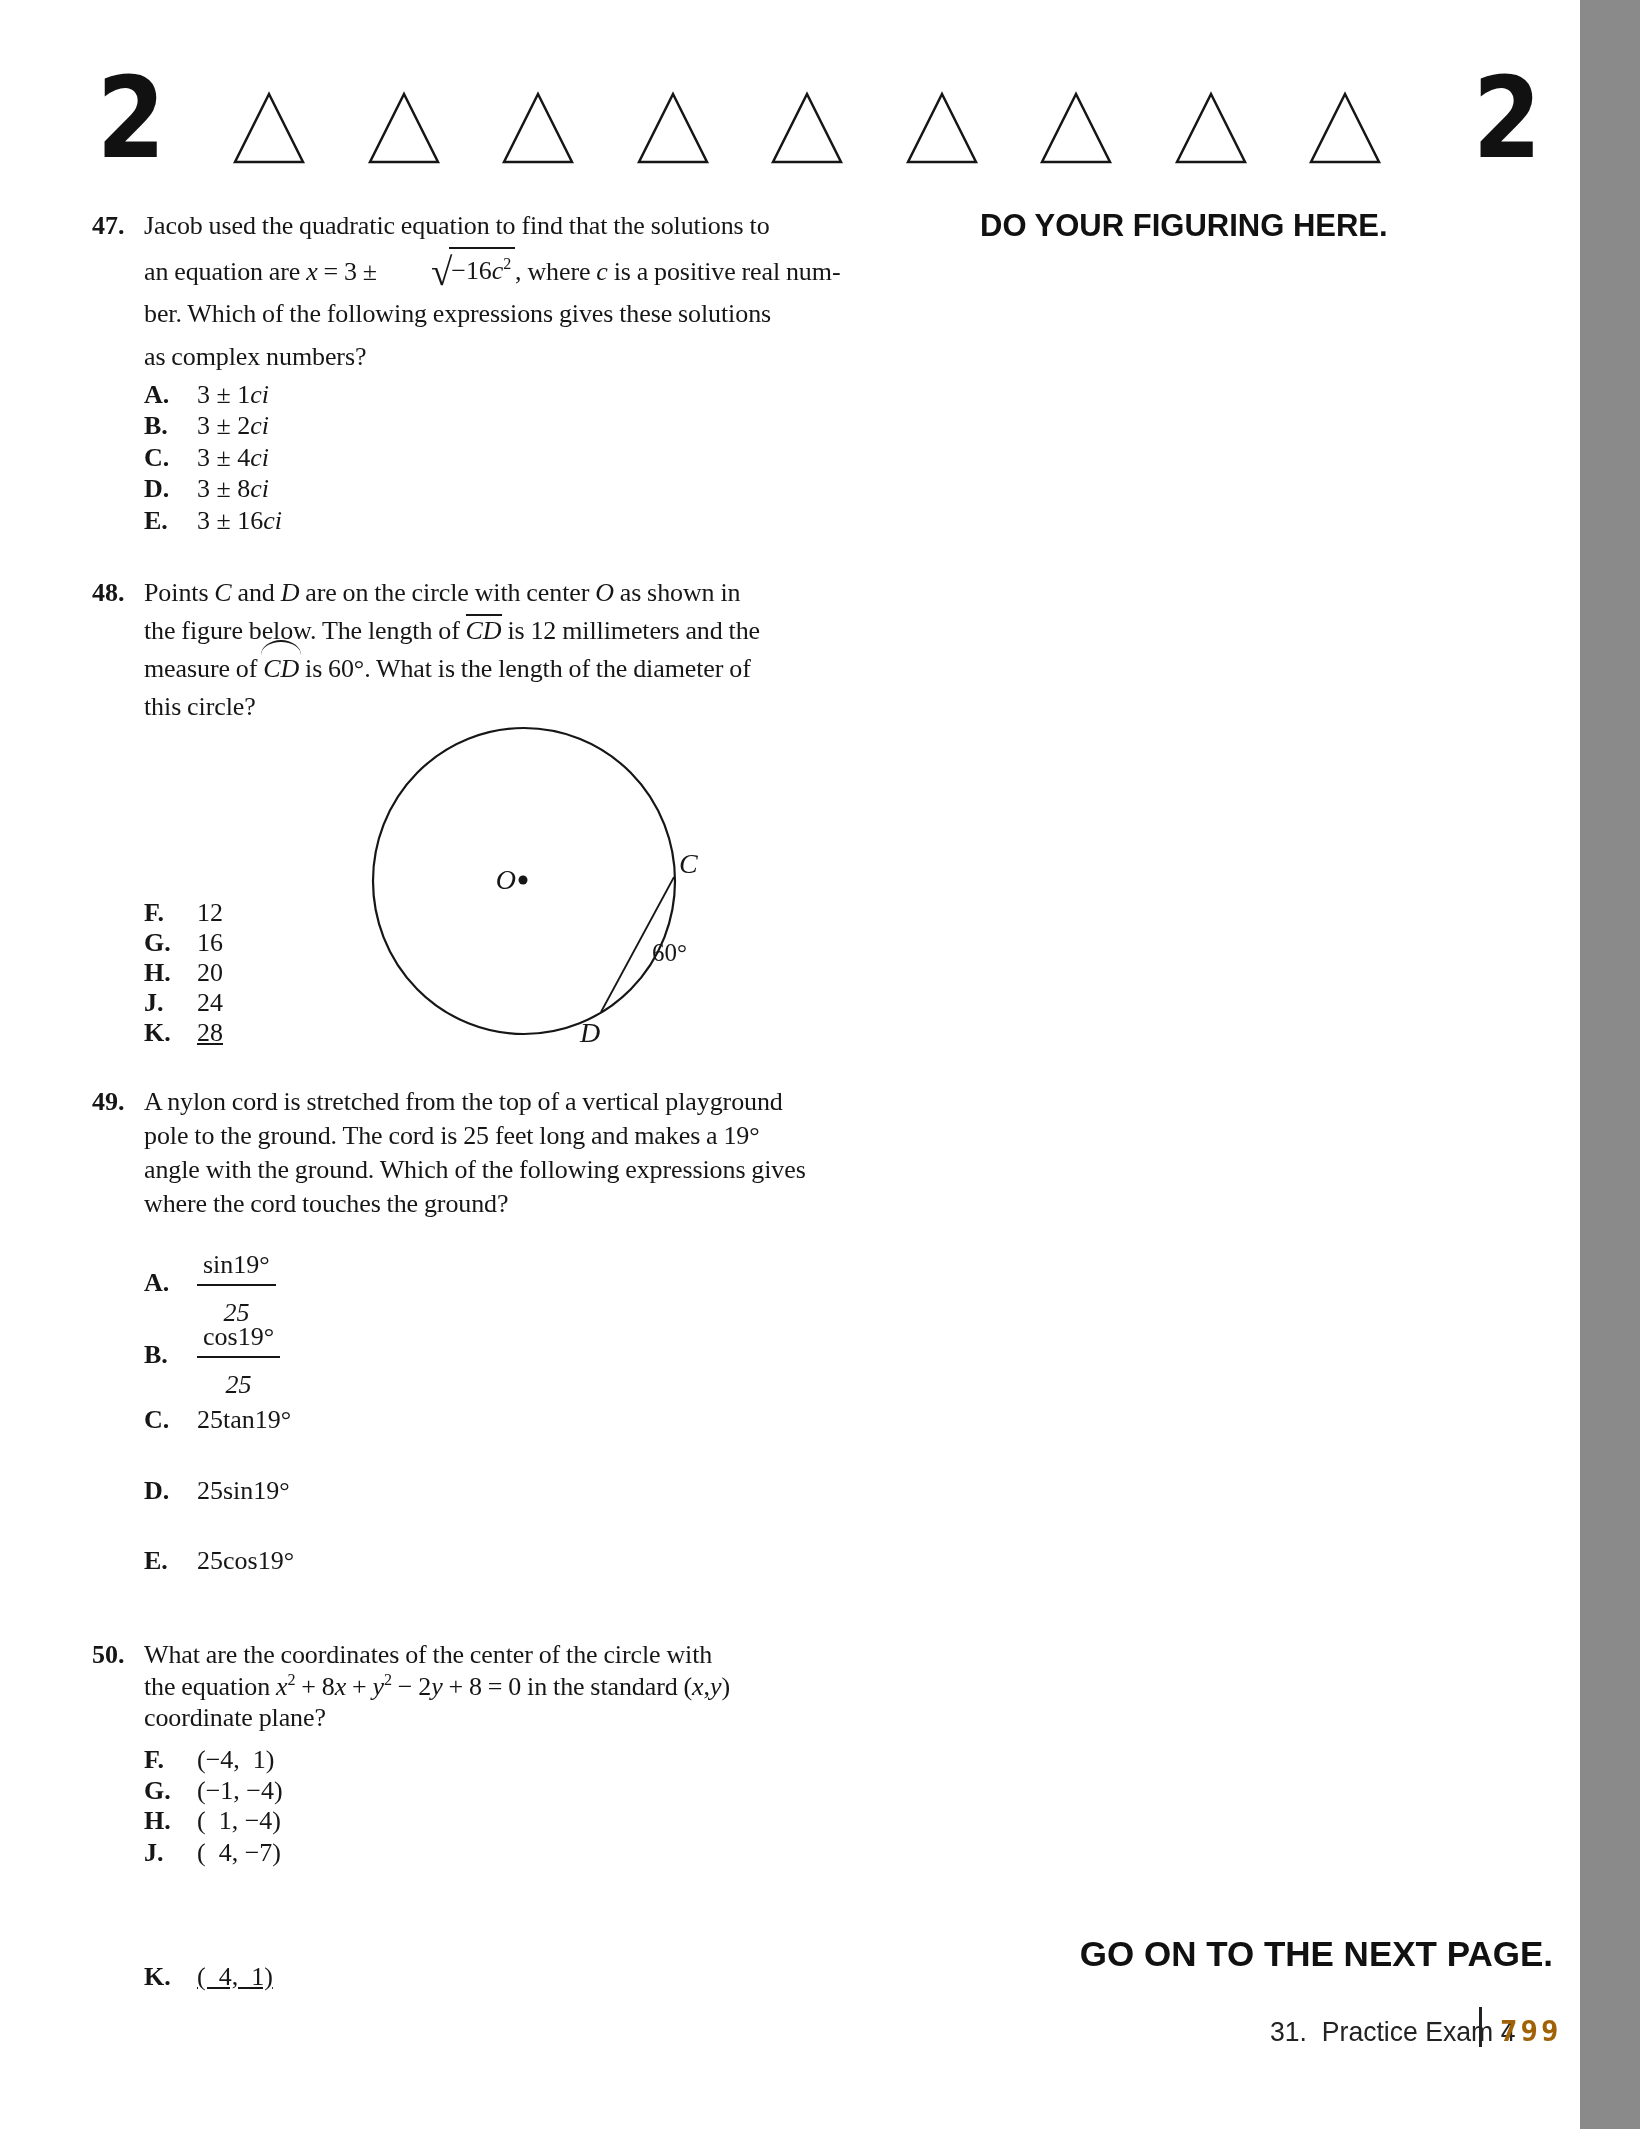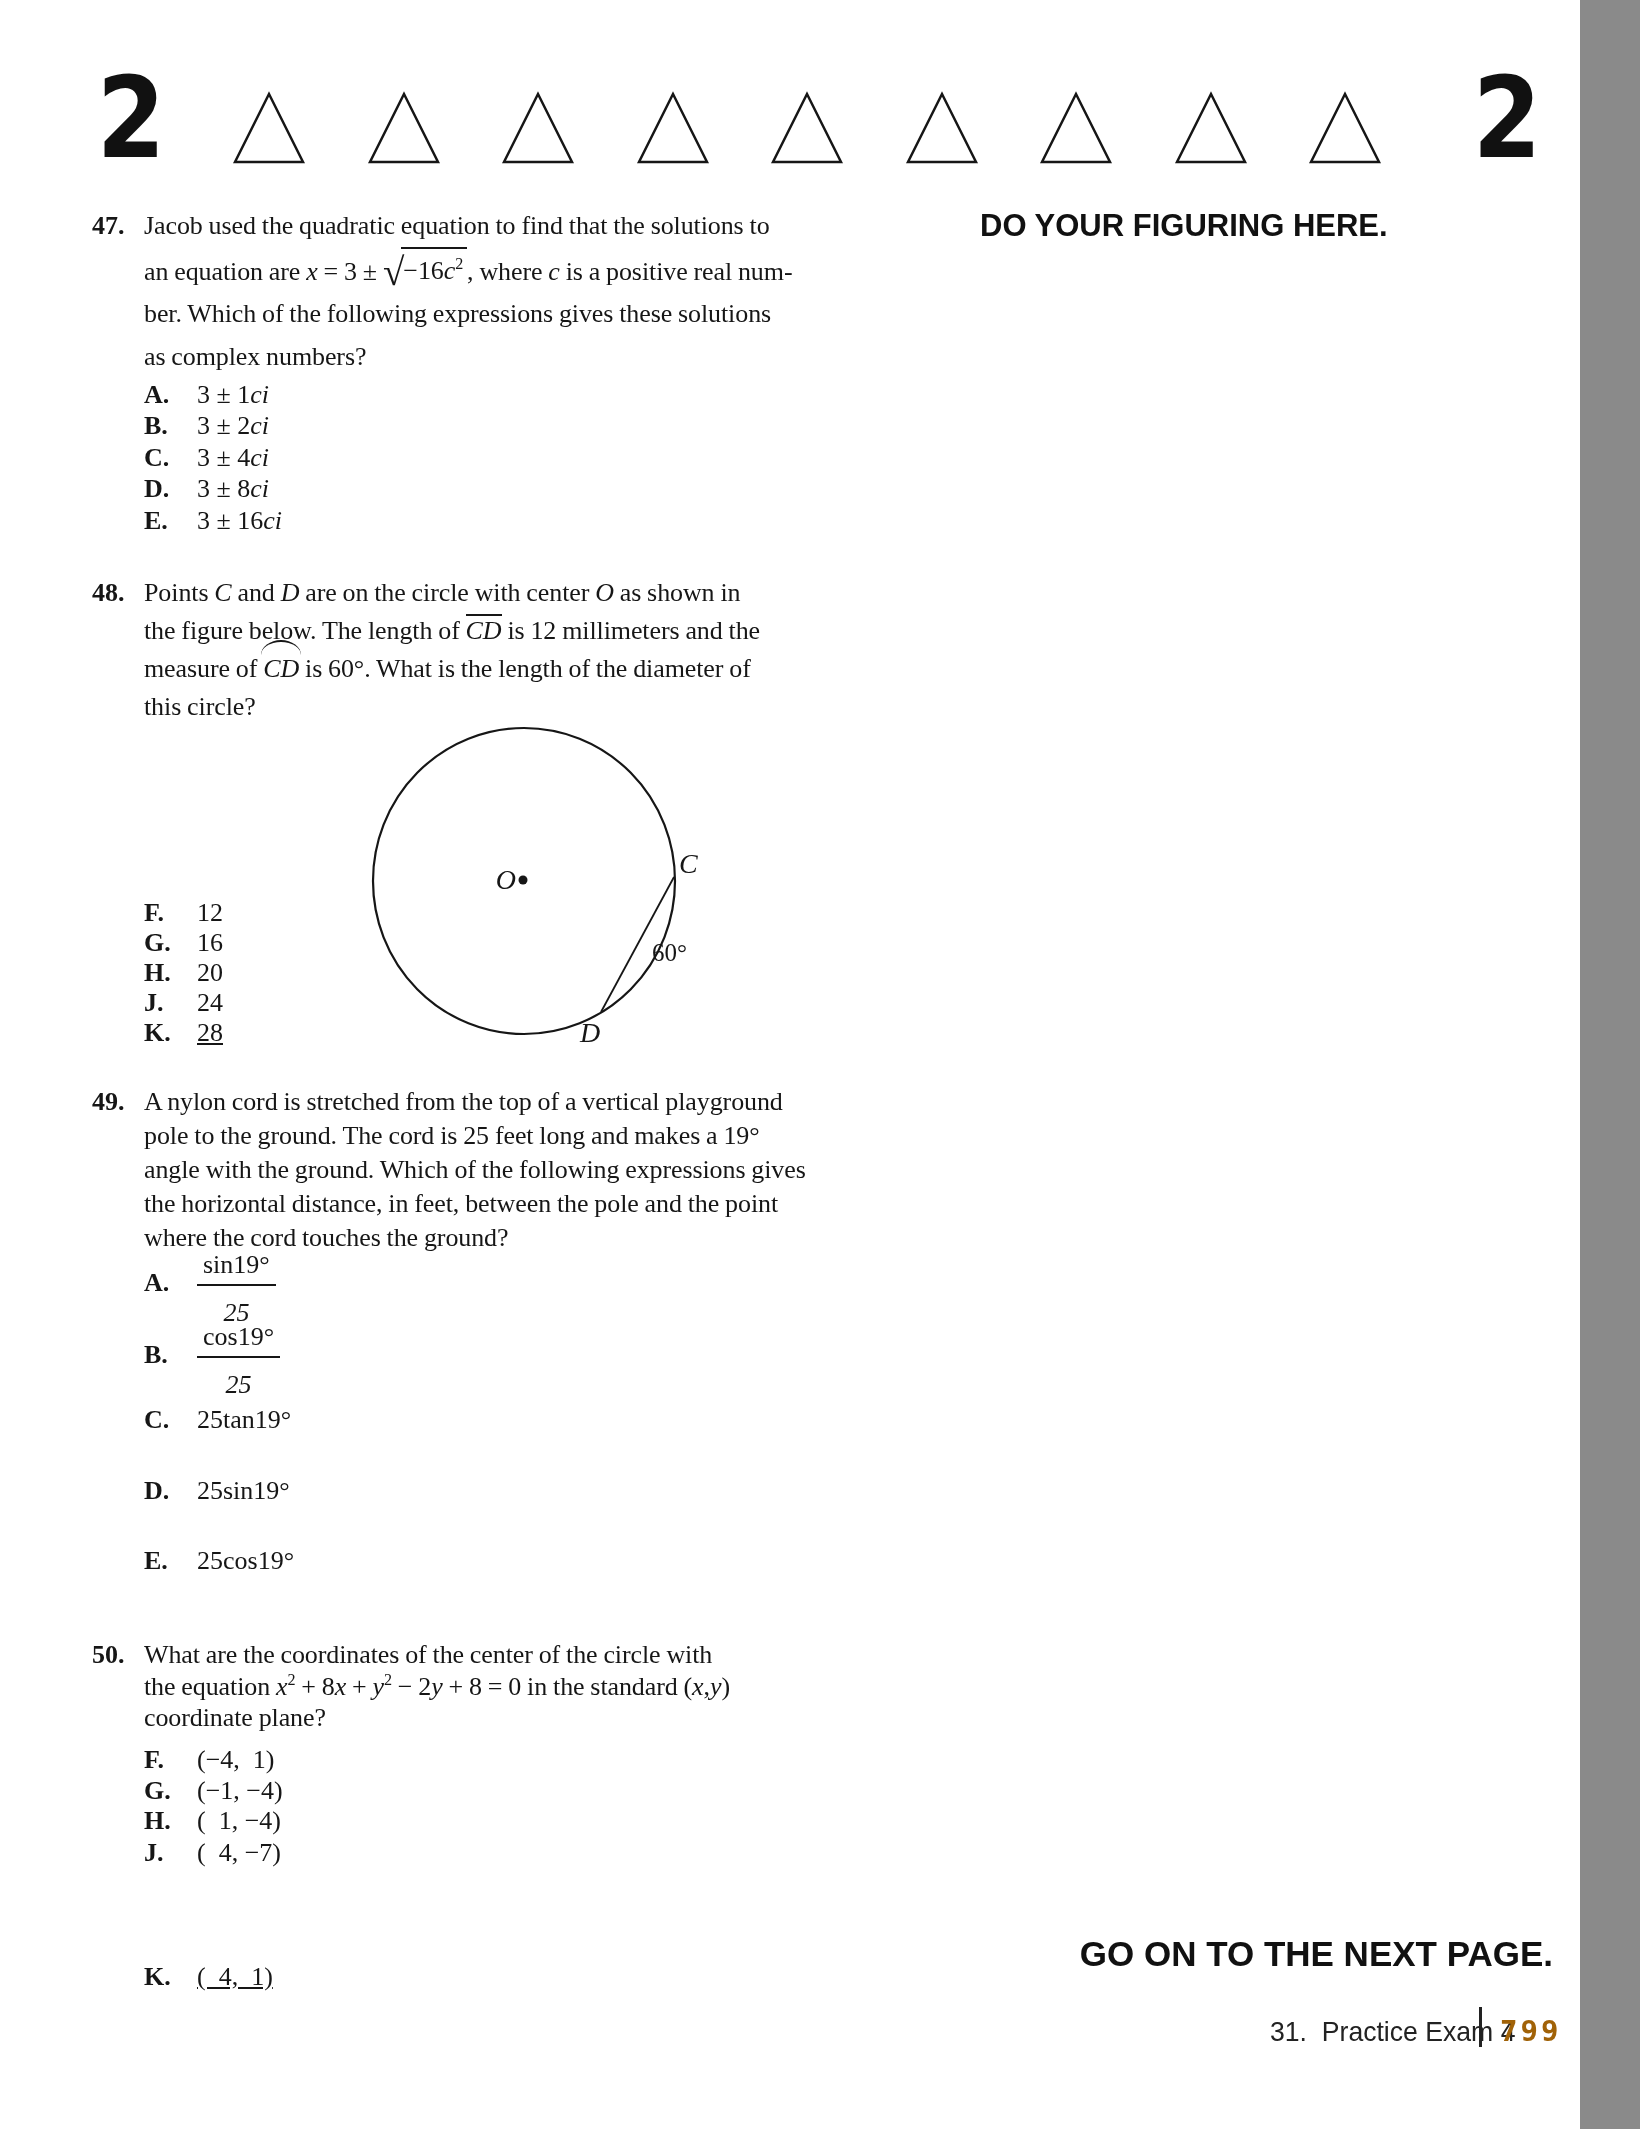--- a/index.html
+++ b/index.html
@@ -25,21 +25,21 @@
   .q47text{top:205px;line-height:42.5px;}
   .q48text{top:574px;line-height:38px;}
   .q49text{top:1085px;line-height:34px;}
   .q50text{top:1639px;line-height:31.5px;}
   i{font-style:italic;}
   sup{font-size:0.62em;vertical-align:super;line-height:0;}
   
   .opt{position:absolute;left:144px;font-size:26px;line-height:30px;white-space:pre;}
   .opt .letter{display:inline-block;font-weight:bold;min-width:53px;}
   
-  .sqrt{display:inline-block;white-space:nowrap;}
+  .sqrt{display:inline-block;white-space:nowrap;margin-left:48px;}
   .sqrt-sym{font-size:1.5em;letter-spacing:-2px;vertical-align:-0.14em;}
   .sqrt-rad{display:inline-block;border-top:2px solid #161616;padding:1px 4px 0 2px;margin-left:-1px;position:relative;top:-1px;}
   
   .ovl{display:inline-block;border-top:2px solid #161616;padding-top:1px;line-height:1.05;}
   .arcspan{position:relative;display:inline-block;}
   .arcspan .arc{position:absolute;left:-2px;right:-2px;top:-10px;height:13px;
                 border-top:2.4px solid #161616;border-radius:50% 50% 0 0/100% 100% 0 0;}
   
   .frac{position:absolute;left:197px;display:inline-block;text-align:center;font-size:26px;line-height:30px;}
   .frac .num{display:block;padding:0 6px 4px 6px;border-bottom:2.2px solid #161616;}
@@ -132,21 +132,20 @@
   <div class="opt" style="top:928px;"><span class="letter">G.</span><span>16</span></div>
   <div class="opt" style="top:958px;"><span class="letter">H.</span><span>20</span></div>
   <div class="opt" style="top:988px;"><span class="letter">J.</span><span>24</span></div>
   <div class="opt" style="top:1018px;text-decoration:underline;"><span class="letter">K.</span><span>28</span></div>
 
   <div class="qnum" style="top:1089px;">49.</div>
   <div class="qtext q49text">
     <span class="ln">A nylon cord is stretched from the top of a vertical playground</span>
     <span class="ln">pole to the ground. The cord is 25 feet long and makes a 19°</span>
     <span class="ln">angle with the ground. Which of the following expressions gives</span>
-    <span class="ln">the horizontal distance, in feet, between the pole and the point</span>
     <span class="ln">where the cord touches the ground?</span>
   </div>
 
   <div class="frac-letter" style="top:1268px;">A.</div>
   <div class="frac" style="top:1250px;">
     <span class="num">sin19°</span>
     <span class="den">25</span>
   </div>
   <div class="frac-letter" style="top:1340px;">B.</div>
   <div class="frac" style="top:1322px;">

